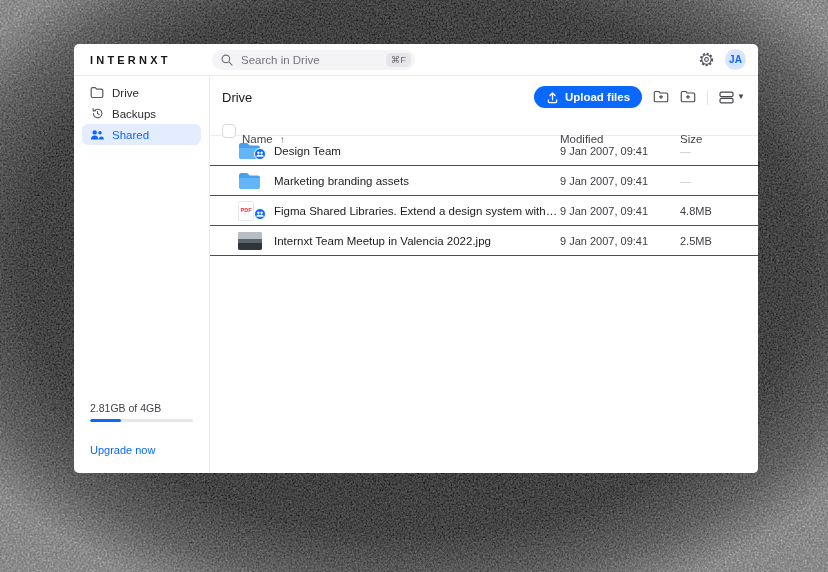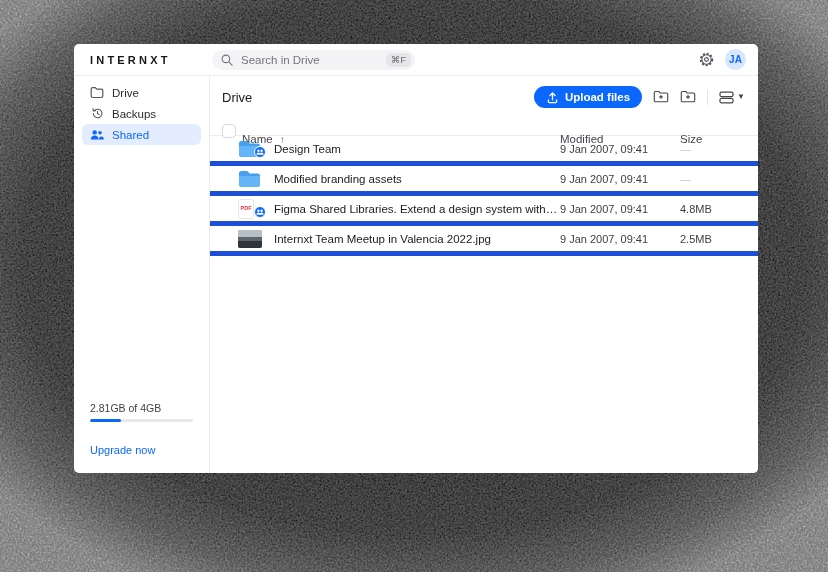--- a/index.html
+++ b/index.html
@@ -56,21 +56,21 @@
   .caret{font-size:8px;color:#46464c;line-height:1;}
 
   
   .thead{height:20px;flex:0 0 20px;display:grid;margin-top:4px;
          grid-template-columns:20px 318px 120px 65px;align-items:center;
          padding:0 13px 0 12px;border-bottom:1px solid #ececef;}
   .th{font-size:11.5px;color:#44444b;margin-top:17px;}
   .sort{font-size:10px;color:#57575e;margin-left:7px;}
   .checkbox{width:14px;height:14px;border:1.5px solid #d8d8dd;border-radius:4px;background:#fff;cursor:pointer;}
   .trow{height:30px;display:grid;grid-template-columns:16px 36px 286px 120px 65px;
-        align-items:center;padding:0 13px 0 12px;border-bottom:5px solid #1d4ed8;cursor:pointer;}
+        align-items:center;padding:0 13px 0 12px;border-bottom:1px solid #1d4ed8;cursor:pointer;}
   .cell-name{font-size:11.5px;color:#1b1b20;white-space:nowrap;overflow:hidden;text-overflow:ellipsis;}
   .cell-modified,.cell-size{font-size:11px;color:#3c3c43;}
   .cell-size.muted{color:#c6c6cc;}
   .rowicon{position:relative;width:24px;height:20px;display:flex;align-items:center;}
   .badge{position:absolute;right:-4px;bottom:-3px;}
 </style>
 </head>
 <body>
 
 <div class="stage">
@@ -261,21 +261,21 @@
         </div>
 
         <div class="trow">
           <div></div>
           <div class="rowicon">
             <svg width="23" height="18" viewBox="0 0 23 18">
               <path d="M1 3.2 C1 2 2 1 3.2 1 h5.2 c0.7 0 1.3 0.3 1.7 0.8 L11.6 3.4 h8.2 C21 3.4 22 4.4 22 5.6 V14.8 C22 16 21 17 19.8 17 H3.2 C2 17 1 16 1 14.8 Z" fill="#45a0f0"></path>
               <path d="M1 6 H22 V14.8 C22 16 21 17 19.8 17 H3.2 C2 17 1 16 1 14.8 Z" fill="#63b5f7"></path>
             </svg>
           </div>
-          <div class="cell-name">Modified branding assets</div>
+          <div class="cell-name">Marketing branding assets</div>
           <div class="cell-modified">9 Jan 2007, 09:41</div>
           <div class="cell-size muted">—</div>
         </div>
 
         <div class="trow">
           <div></div>
           <div class="rowicon">
             <svg width="16" height="20" viewBox="0 0 16 20">
               <rect x="0.5" y="0.5" width="15" height="19" rx="2" fill="#fff" stroke="#e7e7ea"></rect>
               <text x="8" y="10.5" font-size="5.5" font-weight="bold" fill="#e5333d" text-anchor="middle" font-family="Liberation Sans, sans-serif">PDF</text>

